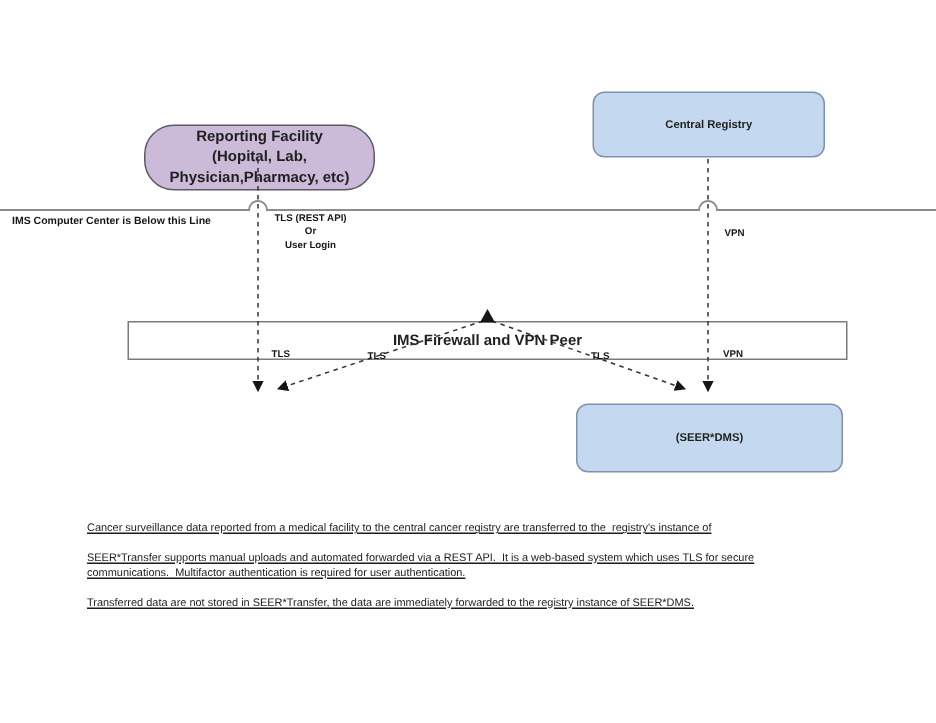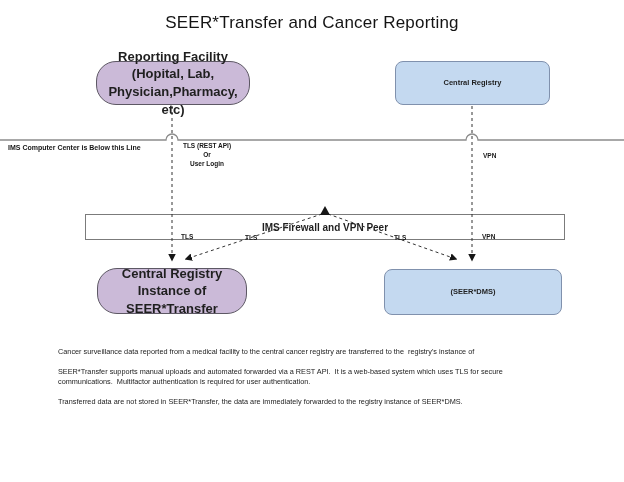--- a/index.html
+++ b/index.html
@@ -9,21 +9,21 @@
   }
   .title{
     position:absolute;left:0;top:13px;width:624px;text-align:center;
     font-size:17px;color:#141414;letter-spacing:.2px;
   }
   .node{
     position:absolute;box-sizing:border-box;display:flex;flex-direction:column;
     align-items:center;justify-content:center;text-align:center;
     font-weight:bold;color:#1f1f1f;line-height:1.35;
   }
-  .purple{background:#cbbad8;border:1.4px solid #5d5864;border-radius:20px;font-size:13px;}
+  .purple{background:#cbbad8;border:1.4px solid #5d5864;border-radius:20px;font-size:10px;margin-top:22px;}
   .blue{background:#c4d9f0;border:1.3px solid #8091ad;border-radius:8px;font-size:7.5px;}
   .box-rf{left:96px;top:61px;width:154px;height:44px;}
   .box-cr{left:395px;top:61px;width:155px;height:44px;}
   .box-st{left:97px;top:268px;width:150px;height:46px;}
   .box-dms{left:384px;top:269px;width:178px;height:46px;}
   .firewall{
     position:absolute;left:85px;top:182px;width:480px;height:26px;box-sizing:border-box;
     background:#ffffff;border:1.2px solid #7b7b7b;display:flex;align-items:center;
     justify-content:center;font-weight:bold;font-size:10px;color:#1f1f1f;z-index:1;margin-top:32px;
   }
@@ -37,45 +37,40 @@
   .vpn-top{left:483px;top:152px;}
   .tls-left{left:181px;top:233px;}
   .tls-dleft{left:245px;top:234px;}
   .tls-dright{left:394px;top:234px;}
   .vpn-bottom{left:482px;top:233px;}
   .notes{
     position:absolute;left:58px;top:347px;width:500px;
     font-size:7.3px;color:#1c1c1c;
   }
   .notes p{margin:0 0 9px 0;}
-  .notes .nline{white-space:pre;line-height:10.5px;}
+  .notes .nline{white-space:pre;line-height:10.5px;text-decoration:underline;}
 </style>
 </head>
 <body>
 
 <div id="canvas">
 
-  <div class="title">SEER*Transfer and Cancer Reporting</div>
 
   <div class="node purple box-rf">
     <span>Reporting Facility</span>
     <span>(Hopital, Lab, Physician,Pharmacy, etc)</span>
   </div>
   <div class="node blue box-cr">
     <span>Central Registry</span>
   </div>
 
   <div class="firewall">
     <span>IMS Firewall and VPN Peer</span>
   </div>
 
-  <div class="node purple box-st">
-    <span>Central Registry Instance of</span>
-    <span>SEER*Transfer</span>
-  </div>
   <div class="node blue box-dms">
     <span>(SEER*DMS)</span>
   </div>
 
   <svg class="svg-layer" width="624" height="482" viewBox="0 0 624 482">
     <defs>
       <marker id="arrow" viewBox="0 0 10 10" refX="8" refY="5" markerWidth="7.5" markerHeight="7.5" orient="auto-start-reverse">
         <path d="M0,0 L10,5 L0,10 z" fill="#161616"></path>
       </marker>
     </defs>

